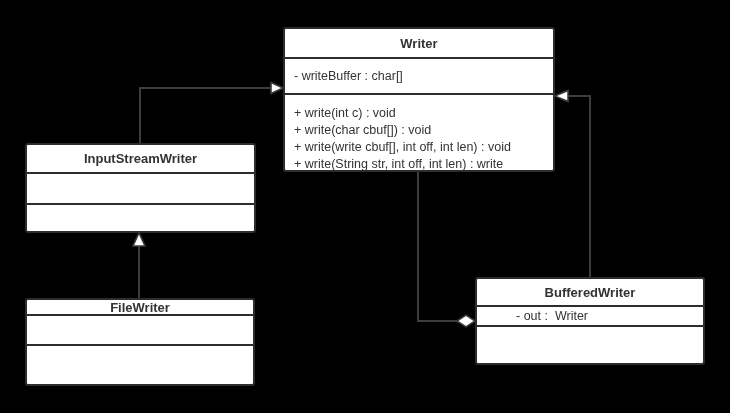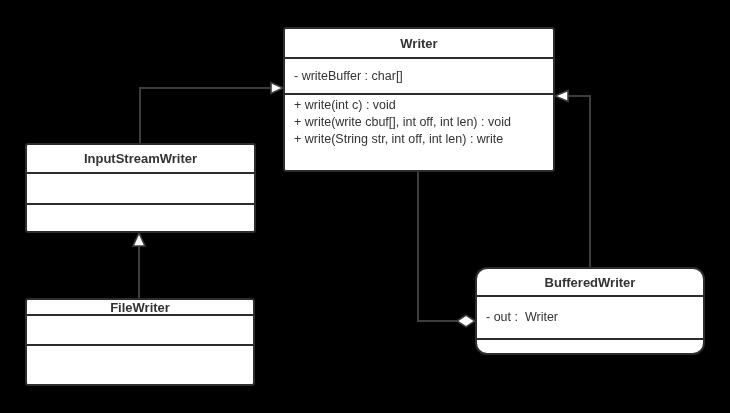--- a/index.html
+++ b/index.html
@@ -60,21 +60,21 @@
     line-height: 17px;
     padding-left: 9px;
     white-space: pre;
     color: var(--text);
   }
   .uml-compartment.centered {
     display: flex;
     flex-direction: column;
     justify-content: center;
   }
-  .uml-compartment.methods { padding-top: 2px; }
+  .uml-compartment.methods { padding-top: 10px; }
 </style>
 </head>
 <body>
 
 <div class="canvas">
 
   <svg class="connectors" width="730" height="413" viewBox="0 0 730 413">
 
     <path d="M140 143 L140 88 L271 88"></path>
     <polygon points="283,88 271,82.5 271,93.5"></polygon>
@@ -89,38 +89,39 @@
     <polygon points="475,321 466,315.2 457,321 466,326.8"></polygon>
   </svg>
 
   <div class="uml-class" style="left:283px; top:27px; width:272px; height:145px;">
     <div class="uml-title" style="height:28px;">Writer</div>
     <div class="uml-compartment centered" style="height:36px;">
       <div class="uml-row">- writeBuffer : char[]</div>
     </div>
     <div class="uml-compartment grow methods">
       <div class="uml-row">+ write(int c) : void</div>
+      <div class="uml-row">+ write(char cbuf[]) : void</div>
       <div class="uml-row">+ write(write cbuf[], int off, int len) : void</div>
       <div class="uml-row">+ write(String str, int off, int len) : write</div>
     </div>
   </div>
 
   <div class="uml-class" style="left:25px; top:143px; width:231px; height:90px;">
     <div class="uml-title" style="height:27px;">InputStreamWriter</div>
     <div class="uml-compartment" style="height:31px;"></div>
     <div class="uml-compartment grow"></div>
   </div>
 
   <div class="uml-class" style="left:25px; top:298px; width:230px; height:88px;">
     <div class="uml-title" style="height:14px;">FileWriter</div>
     <div class="uml-compartment" style="height:30px;"></div>
     <div class="uml-compartment grow"></div>
   </div>
 
-  <div class="uml-class" style="left:475px; top:267px; width:230px; height:88px;border-radius:12px;">
+  <div class="uml-class" style="left:475px; top:277px; width:230px; height:88px;">
     <div class="uml-title" style="height:26px;">BufferedWriter</div>
-    <div class="uml-compartment centered" style="height:43px;">
+    <div class="uml-compartment centered" style="height:20px;padding-left:30px;">
       <div class="uml-row">- out :  Writer</div>
     </div>
     <div class="uml-compartment grow"></div>
   </div>
 
 </div>
 
 </body></html>

